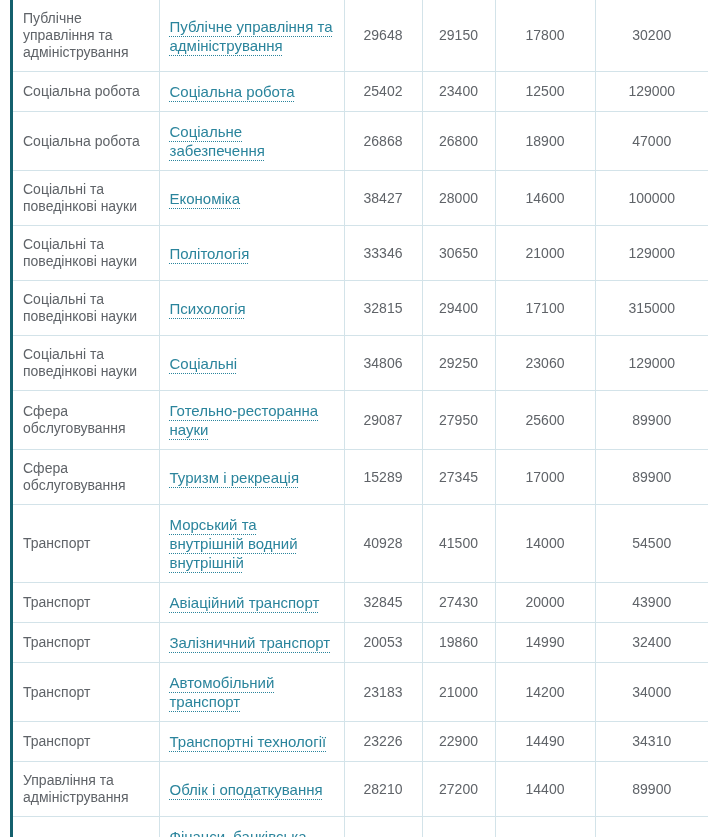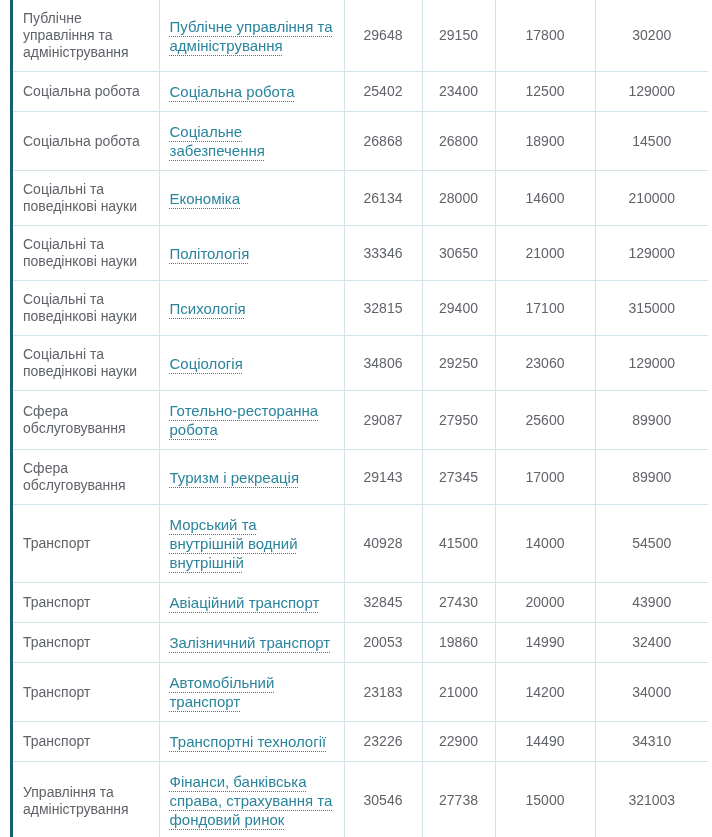--- a/index.html
+++ b/index.html
@@ -101,32 +101,32 @@
   </tr>
 
   <tr>
     <td class="cat">Соціальна робота</td>
     <td class="spec">
       <a href="#" class="spec-link">Соціальне забезпечення</a>
     </td>
     <td class="num">26868</td>
     <td class="num">26800</td>
     <td class="num">18900</td>
-    <td class="num">14500</td>
+    <td class="num">47000</td>
   </tr>
 
   <tr>
     <td class="cat">Соціальні та поведінкові науки</td>
     <td class="spec">
       <a href="#" class="spec-link">Економіка</a>
     </td>
-    <td class="num">26134</td>
+    <td class="num">38427</td>
     <td class="num">28000</td>
     <td class="num">14600</td>
-    <td class="num">210000</td>
+    <td class="num">100000</td>
   </tr>
 
   <tr>
     <td class="cat">Соціальні та поведінкові науки</td>
     <td class="spec">
       <a href="#" class="spec-link">Політологія</a>
     </td>
     <td class="num">33346</td>
     <td class="num">30650</td>
     <td class="num">21000</td>
@@ -140,45 +140,45 @@
     </td>
     <td class="num">32815</td>
     <td class="num">29400</td>
     <td class="num">17100</td>
     <td class="num">315000</td>
   </tr>
 
   <tr>
     <td class="cat">Соціальні та поведінкові науки</td>
     <td class="spec">
-      <a href="#" class="spec-link">Соціологія</a>
+      <a href="#" class="spec-link">Соціальні</a>
     </td>
     <td class="num">34806</td>
     <td class="num">29250</td>
     <td class="num">23060</td>
     <td class="num">129000</td>
   </tr>
 
   <tr>
     <td class="cat">Сфера обслуговування</td>
     <td class="spec">
-      <a href="#" class="spec-link">Готельно-ресторанна робота</a>
+      <a href="#" class="spec-link">Готельно-ресторанна науки</a>
     </td>
     <td class="num">29087</td>
     <td class="num">27950</td>
     <td class="num">25600</td>
     <td class="num">89900</td>
   </tr>
 
   <tr>
     <td class="cat">Сфера обслуговування</td>
     <td class="spec">
       <a href="#" class="spec-link">Туризм і рекреація</a>
     </td>
-    <td class="num">29143</td>
+    <td class="num">15289</td>
     <td class="num">27345</td>
     <td class="num">17000</td>
     <td class="num">89900</td>
   </tr>
 
   <tr>
     <td class="cat">Транспорт</td>
     <td class="spec">
       <a href="#" class="spec-link">Морський та внутрішній водний внутрішній</a>
     </td>
@@ -225,20 +225,30 @@
     <td class="cat">Транспорт</td>
     <td class="spec">
       <a href="#" class="spec-link">Транспортні технології</a>
     </td>
     <td class="num">23226</td>
     <td class="num">22900</td>
     <td class="num">14490</td>
     <td class="num">34310</td>
   </tr>
 
+  <tr>
+    <td class="cat">Управління та адміністрування</td>
+    <td class="spec">
+      <a href="#" class="spec-link">Облік і оподаткування</a>
+    </td>
+    <td class="num">28210</td>
+    <td class="num">27200</td>
+    <td class="num">14400</td>
+    <td class="num">89900</td>
+  </tr>
 
   <tr>
     <td class="cat">Управління та адміністрування</td>
     <td class="spec">
       <a href="#" class="spec-link">Фінанси, банківська справа, страхування та фондовий ринок</a>
     </td>
     <td class="num">30546</td>
     <td class="num">27738</td>
     <td class="num">15000</td>
     <td class="num">321003</td>

